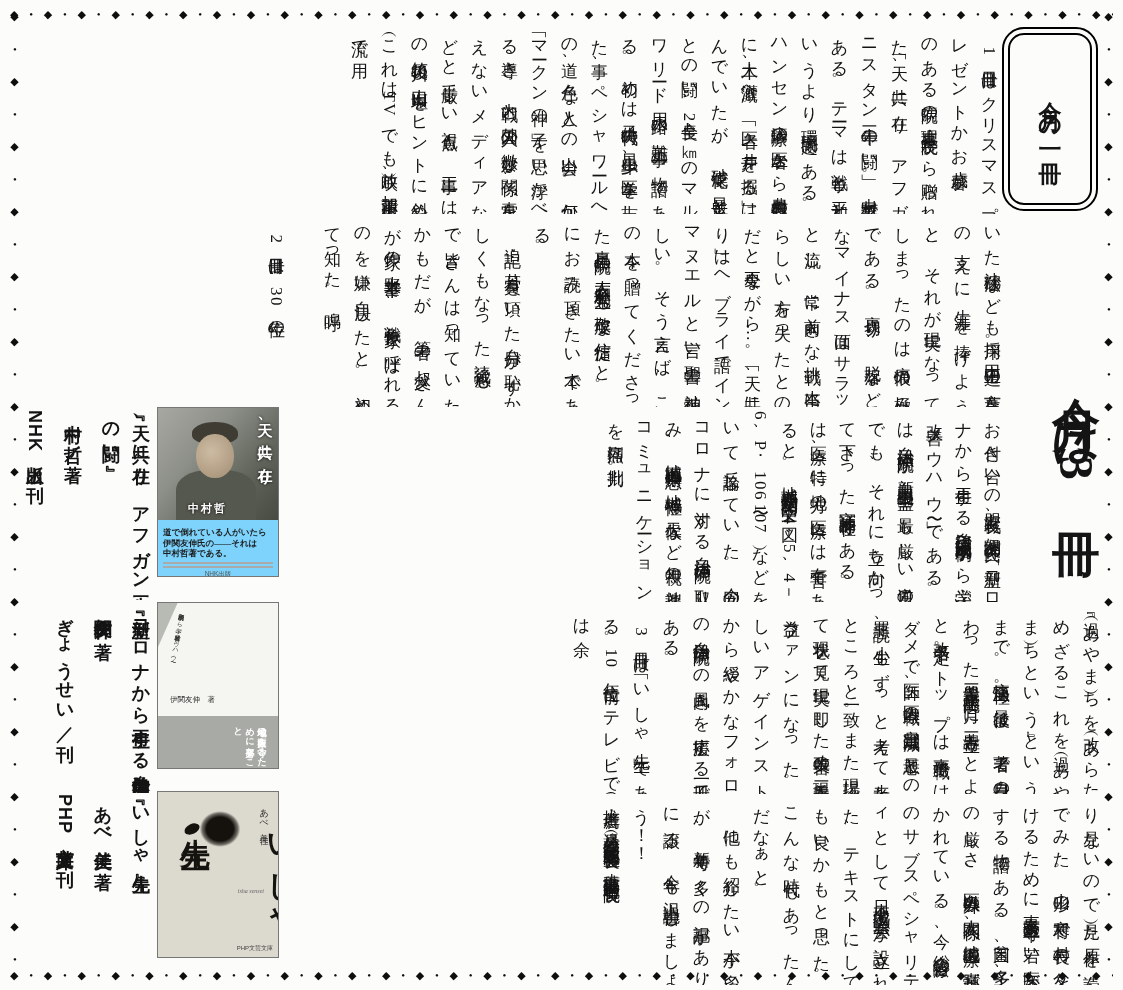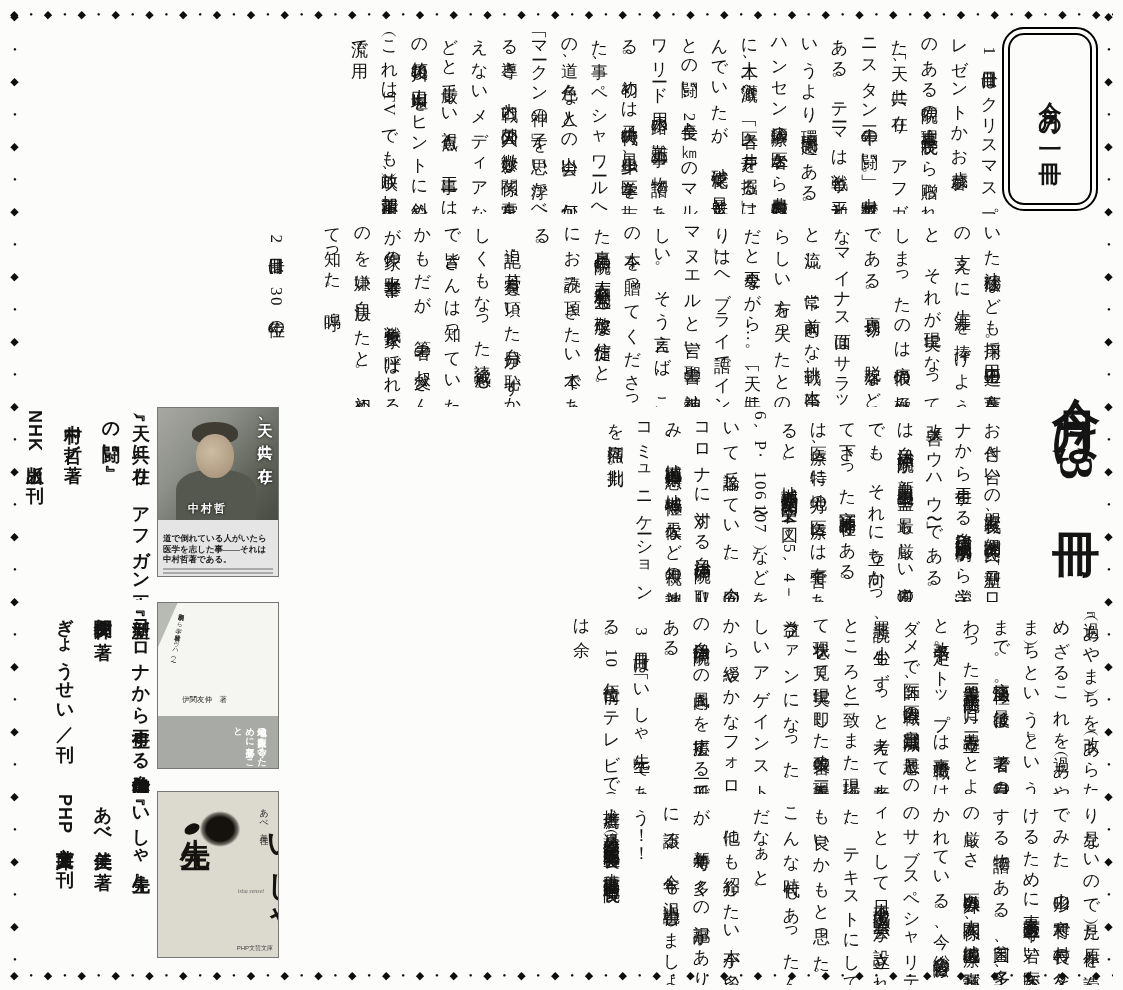--- a/index.html
+++ b/index.html
@@ -58,37 +58,37 @@
   .c1-hat{position:absolute;left:34px;top:14px;width:46px;height:22px;border-radius:50% 50% 40% 40%;
         background:#3f3c34;}
   .c1-face{position:absolute;left:38px;top:26px;width:38px;height:44px;border-radius:48%;
         background:radial-gradient(circle at 40% 40%,#cdbca4,#a28d72);}
   .c1-body{position:absolute;left:18px;top:62px;width:80px;height:50px;border-radius:40% 40% 0 0;
         background:#55584e;}
   .c1-title{position:absolute;right:4px;top:4px;writing-mode:vertical-rl;color:#fff;
         font-size:15px;font-weight:bold;letter-spacing:3px;text-shadow:0 0 3px #000;}
   .c1-author{position:absolute;left:30px;bottom:4px;color:#fff;font-size:11px;font-weight:bold;
         letter-spacing:2px;text-shadow:0 0 3px #000;text-align:right;}
-  .c1-panel{height:58px;background:#e5e5e5;padding:13px 5px;box-sizing:border-box;}
+  .c1-panel{height:58px;background:#7dd3fc;padding:7px 5px;box-sizing:border-box;}
   .c1-quote{font-size:8.5px;line-height:10.5px;color:#1d1d1d;font-weight:bold;margin:0;}
   .c1-fine{margin-top:3px;}
   .c1-fine i{display:block;height:2px;background:#aaa;margin:2px 0;}
   .c1-pub{text-align:center;font-size:6.5px;color:#555;margin-top:2px;
         font-family:"Liberation Sans",sans-serif;}
 
   
   #cover2{left:157px;top:602px;height:167px;background:#f5f5f1;}
   .c2-diag{position:absolute;left:-34px;top:-10px;width:58px;height:210px;background:#b8bab4;
         transform:rotate(24deg);transform-origin:top right;}
   .c2-sub{position:absolute;left:6px;top:6px;width:12px;height:120px;writing-mode:vertical-rl;
         font-size:6px;color:#30302c;letter-spacing:0;transform:rotate(10deg);}
   .c2-title{position:absolute;right:5px;top:8px;text-align:right;
         font-family:"Liberation Sans","DejaVu Sans",sans-serif;font-weight:bold;
         font-size:13.5px;line-height:16px;color:#1c2b22;}
-  .c2-author{position:absolute;left:24px;top:92px;font-size:7.5px;color:#222;
+  .c2-author{position:absolute;left:12px;top:92px;font-size:7.5px;color:#222;
         font-family:"Liberation Sans",sans-serif;}
   .c2-band{position:absolute;left:0;right:0;bottom:0;height:52px;background:#a8aba5;}
   .c2-band-text{position:absolute;right:10px;top:5px;height:44px;writing-mode:vertical-rl;
         color:#fff;font-size:9px;line-height:12px;font-weight:bold;
         font-family:"Liberation Sans",sans-serif;}
 
   
   #cover3{left:157px;top:791px;height:167px;background:#dcd9cf;}
   .c3-splash{position:absolute;left:36px;top:14px;width:52px;height:46px;
         background:radial-gradient(closest-side,#15120e 52%,rgba(21,18,14,.55) 68%,transparent 78%);
@@ -148,21 +148,21 @@
   <div class="cover" id="cover1">
     <div class="c1-photo">
       <div class="c1-body"></div>
       <div class="c1-hat"></div>
       <div class="c1-face"></div>
       <div class="c1-title">天、共に在り</div>
       <div class="c1-author">中村哲</div>
     </div>
     <div class="c1-panel">
       <p class="c1-quote">道で倒れている人がいたら</p>
-      <p class="c1-quote">医学を志した事――それは</p>
+      <p class="c1-quote">伊関友伸氏の――それは</p>
       <p class="c1-quote">中村哲著である。</p>
       <div class="c1-fine">
           <i></i>
           <i></i>
         </div>
       <div class="c1-pub">NHK出版</div>
     </div>
   </div>
 
   <div class="caption" id="cap1">

